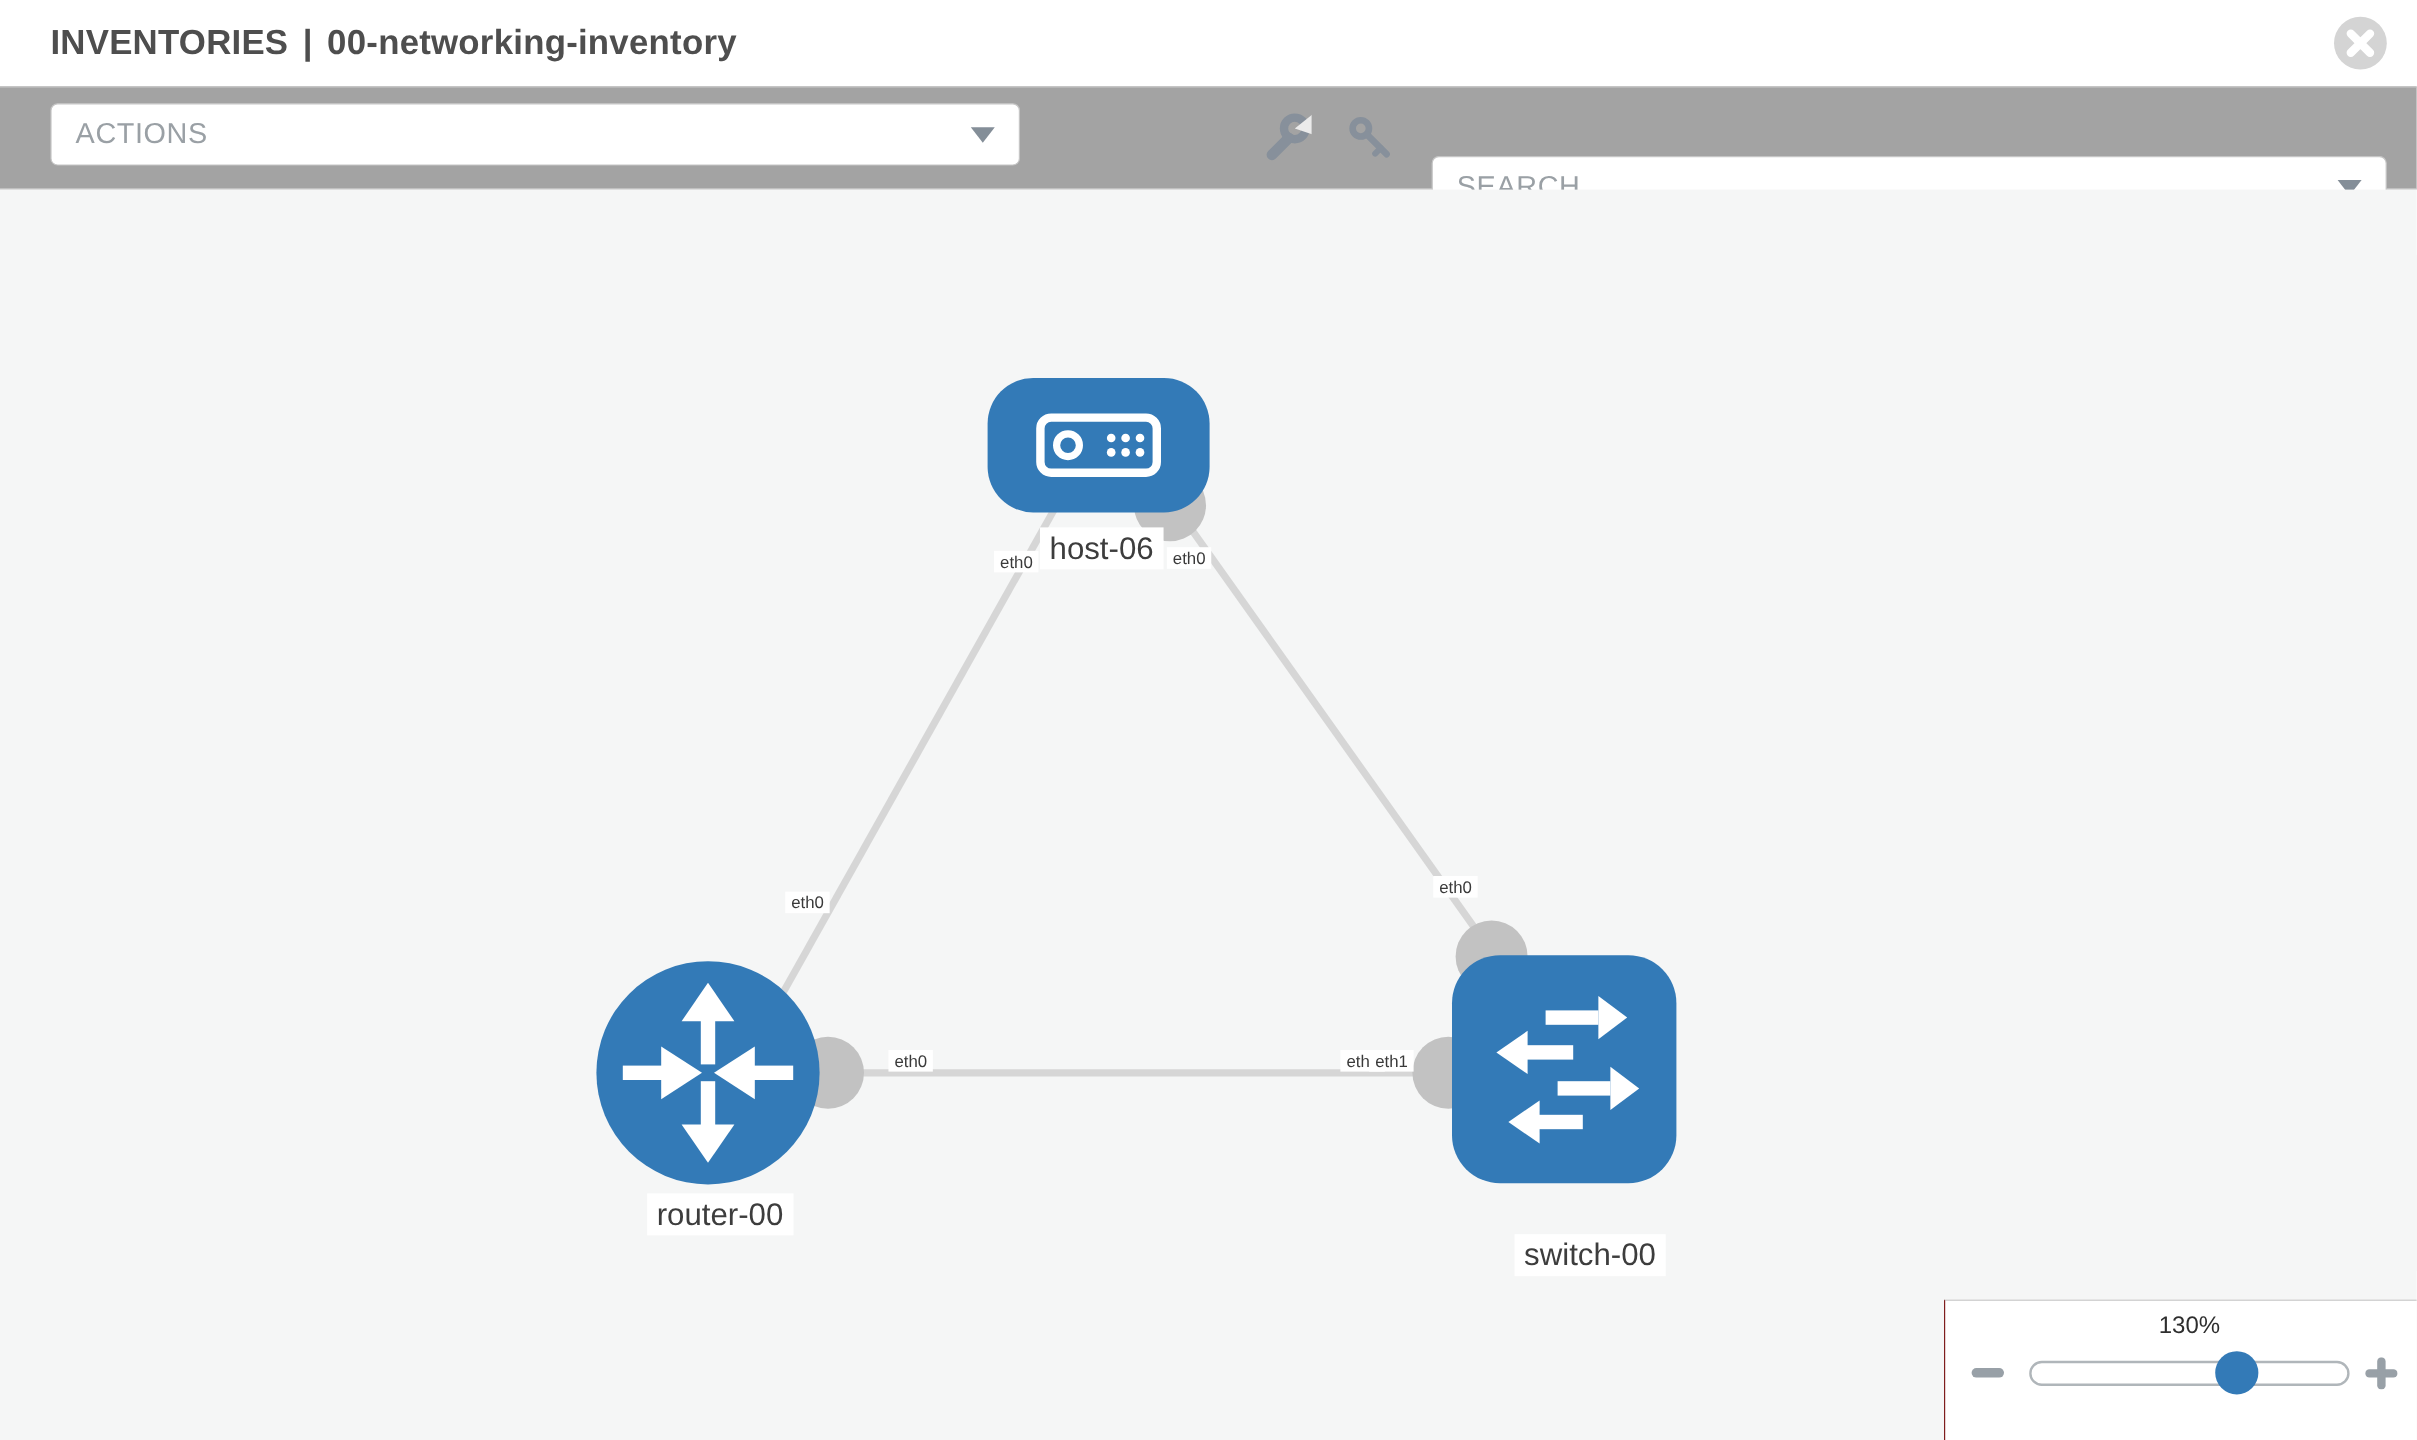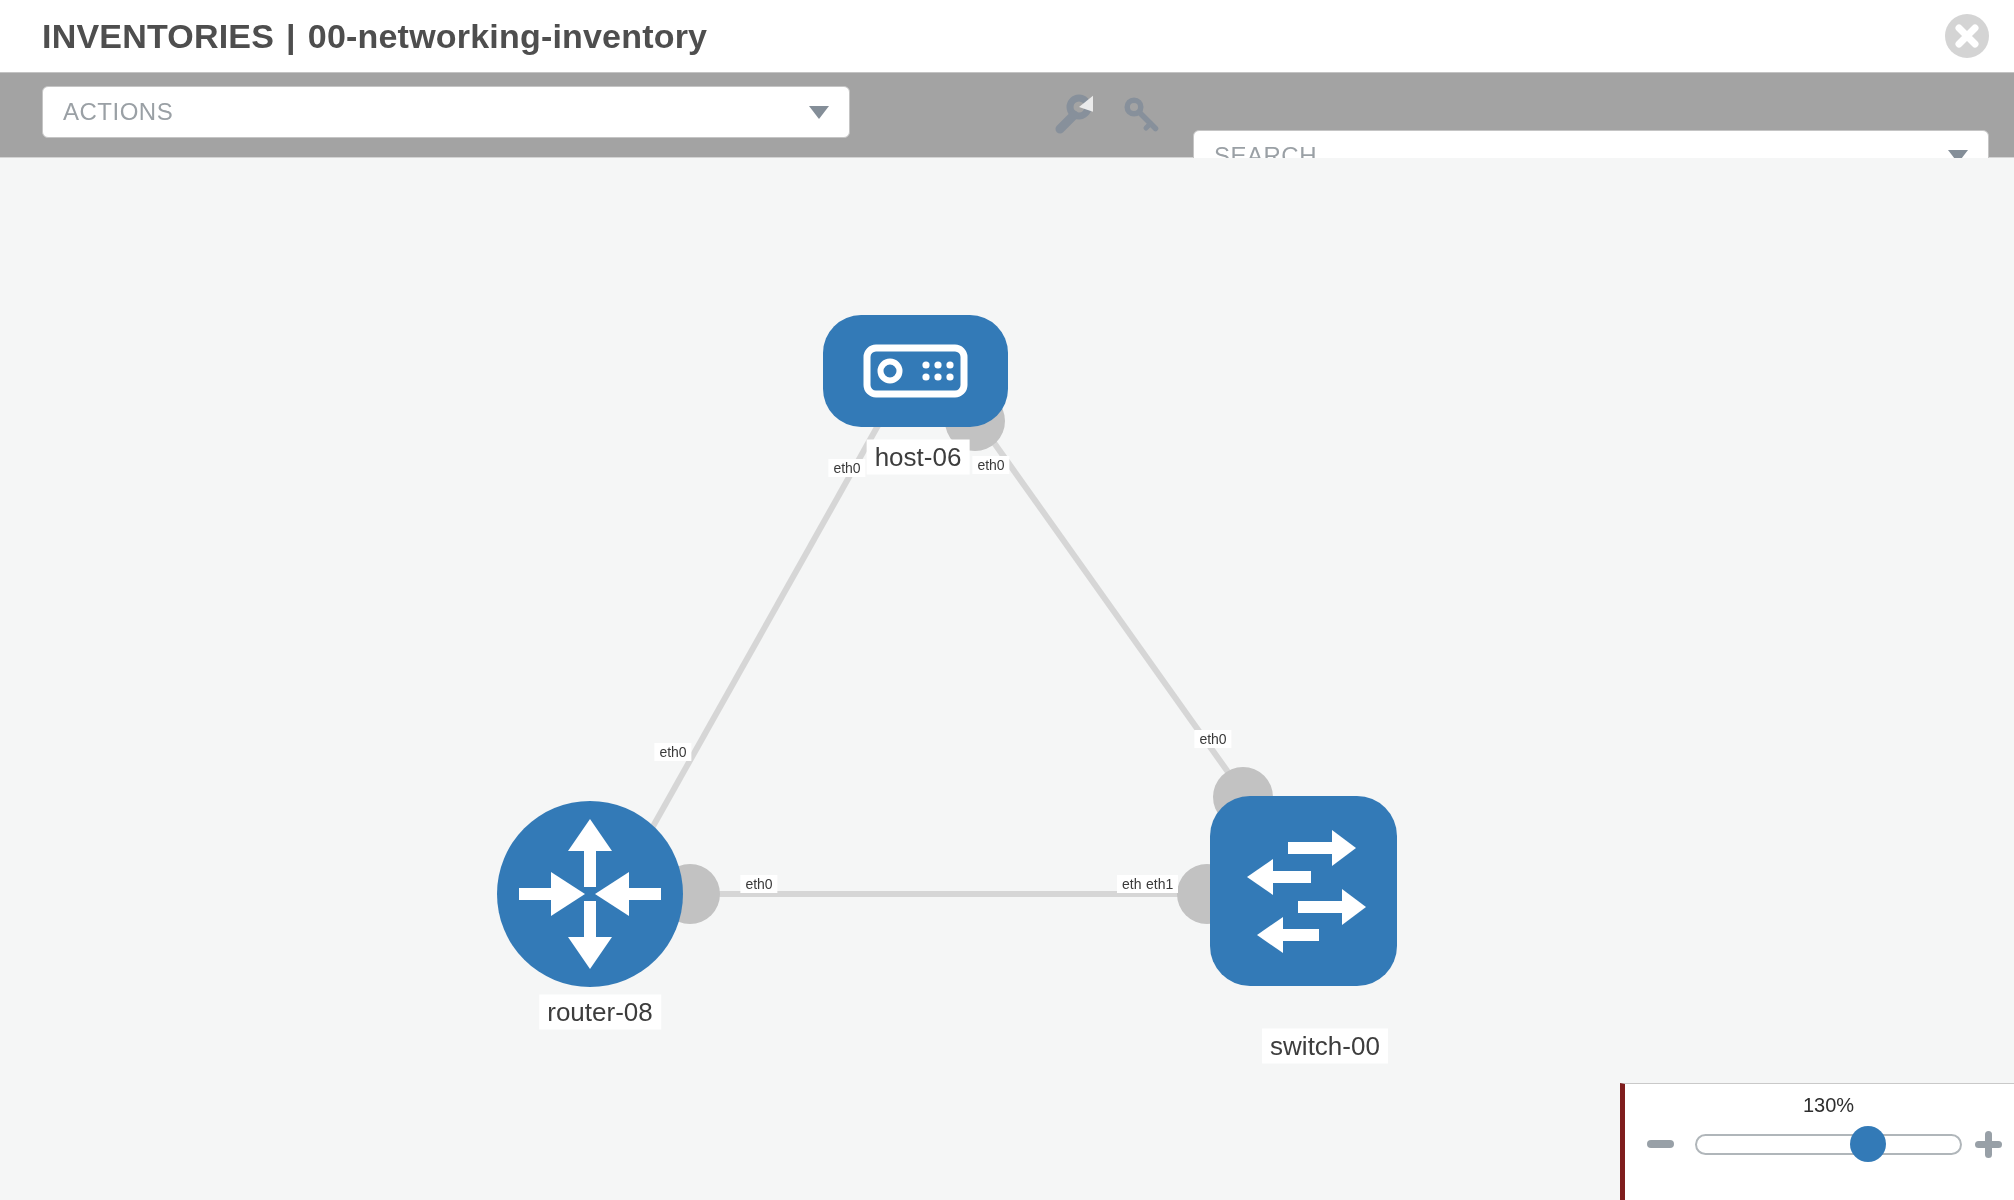--- a/index.html
+++ b/index.html
@@ -3,21 +3,21 @@
 <meta charset="utf-8">
 <style>
   * { margin:0; padding:0; box-sizing:border-box; }
   html,body { width:2014px; height:1200px; overflow:hidden; background:#fff;
               font-family:"Liberation Sans", sans-serif; }
   .app { position:relative; width:2014px; height:1200px; background:#fff; }
 
   
   .header { position:absolute; left:0; top:0; width:2014px; height:72px; background:#fff; }
   .page-title { position:absolute; left:42px; top:0; height:72px; display:flex; align-items:center;
-                font-size:34px; font-weight:700; color:#4e4e4e; letter-spacing:.2px; }
+                font-size:29px; font-weight:700; color:#4e4e4e; letter-spacing:.2px; }
   .page-title .sep { margin:0 12px; }
   .close-btn { position:absolute; right:24px; top:13px; width:46px; height:46px; border:none;
                background:transparent; cursor:pointer; padding:0; }
 
   
   .toolbar { position:absolute; left:0; top:72px; width:2014px; height:86px; background:#a3a3a3;
              border-top:1px solid #c3c3c3; border-bottom:1px solid #d4d4d4; }
   .select-box { position:absolute; top:13px; height:52px; background:#fff; border:1px solid #c5c5c5;
                 border-radius:6px; display:flex; align-items:center; padding:0 20px; cursor:pointer; }
   .select-box .ph { font-size:24px; color:#9aa0a5; letter-spacing:.5px; flex:1; }
@@ -39,21 +39,21 @@
   .node-router { left:497px;  top:643px; width:186px; height:186px; border-radius:50%; }
   .node-switch { left:1210px; top:638px; width:187px; height:190px; border-radius:40px; }
   .lbl { position:absolute; background:#fff; color:#3a3a3a; white-space:nowrap; z-index:3; }
   .node-label { font-size:26px; padding:2px 8px; transform:translate(-50%,-50%); color:#3d3d3d; }
   .iface-label { font-size:14px; padding:1px 5px; transform:translate(-50%,-50%); }
   .anchor-left { transform:translateY(-50%); }
   .z4 { z-index:4; }
 
   
   .zoom-panel { position:absolute; right:0; bottom:0; width:394px; height:117px; background:#fff;
-                border-left:5px solid #7f1d1d; border-top:1px solid #c9c9c9; z-index:5; }
+                border-left:1px solid #7f1d1d; border-top:1px solid #c9c9c9; z-index:5; }
   .zoom-level { position:absolute; left:70px; top:10px; width:267px; text-align:center;
                 font-size:20px; color:#2e2e2e; }
   .zoom-minus { position:absolute; left:22px; top:56px; width:27px; height:8px; background:#98a0a7;
                 border-radius:4px; border:none; cursor:pointer; padding:0; }
   .zoom-track { position:absolute; left:70px; top:50px; width:267px; height:21px; background:#fff;
                 border:2px solid #b0b6ba; border-radius:11px; cursor:pointer; }
   .zoom-thumb { position:absolute; left:153px; top:-10px; width:36px; height:36px; border-radius:50%;
                 background:#337ab7; cursor:pointer; }
   .zoom-plus { position:absolute; left:350px; top:47px; width:27px; height:27px; border:none;
                background:transparent; cursor:pointer; padding:0; }
@@ -153,21 +153,21 @@
             <polygon points="37,81 63,63 63,99"></polygon>
           <rect x="88" y="105" width="44" height="12"></rect>
             <polygon points="156,111 132,93 132,129"></polygon>
           <rect x="71" y="133" width="38" height="12"></rect>
             <polygon points="47,139 73,121 73,157"></polygon>
         </g>
       </svg>
     </div>
 
     <div class="lbl node-label" style="left:918px; top:299px;">host-06</div>
-    <div class="lbl node-label" style="left:600px; top:854px;">router-08</div>
+    <div class="lbl node-label" style="left:600px; top:854px;">router-00</div>
     <div class="lbl node-label" style="left:1325px; top:888px;text-align:right;">switch-00</div>
 
     <div class="lbl iface-label" style="left:847px; top:310px;">eth0</div>
     <div class="lbl iface-label" style="left:991px; top:307px;">eth0</div>
     <div class="lbl iface-label" style="left:673px; top:594px;">eth0</div>
     <div class="lbl iface-label" style="left:1213px; top:581px;">eth0</div>
     <div class="lbl iface-label" style="left:759px; top:726px;">eth0</div>
     <div class="lbl iface-label anchor-left" style="left:1117px; top:726px;">eth0</div>
     <div class="lbl iface-label anchor-left z4" style="left:1141px; top:726px;">eth1</div>
   </div>

